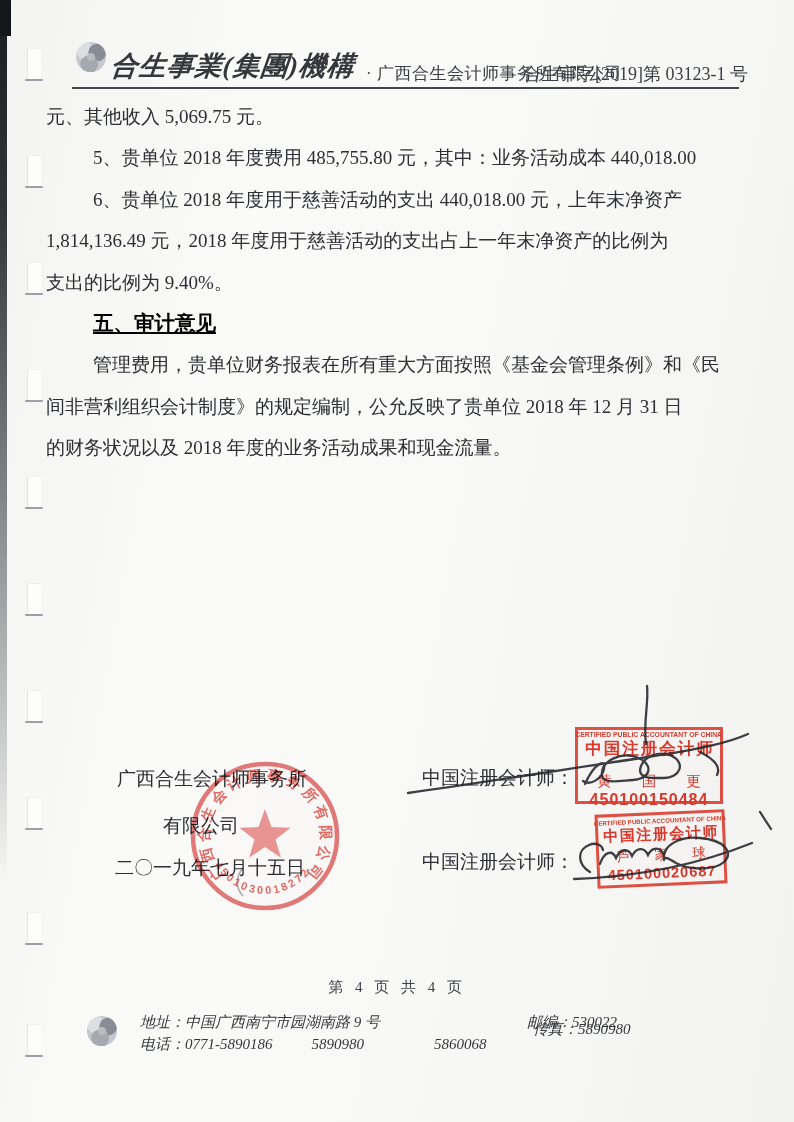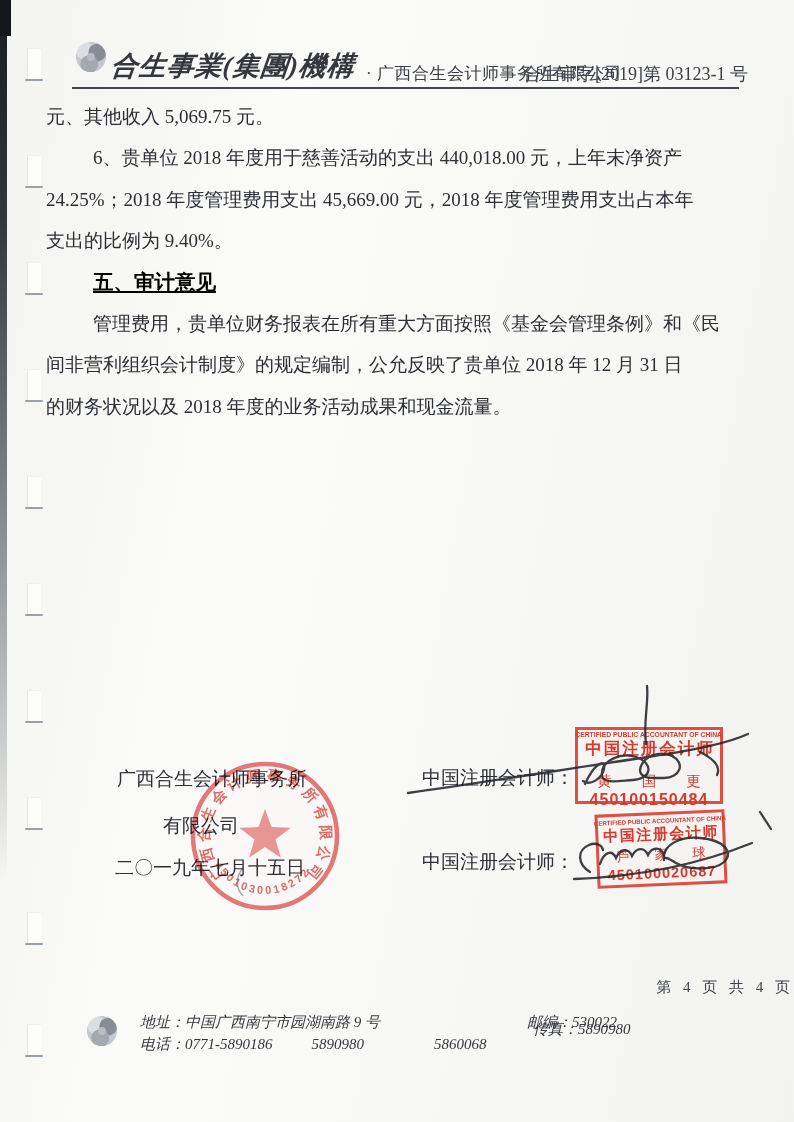--- a/index.html
+++ b/index.html
@@ -49,21 +49,21 @@
   .stamp1 .l3{font-size:14.5px;letter-spacing:30px;margin-right:-30px;margin-top:12px;}
   .stamp1 .l4{font-size:16px;letter-spacing:1px;}
   .stamp2{left:596px;top:812px;width:130px;height:74px;transform:rotate(-2.5deg);}
   .stamp2 .l1{font-size:6.3px;}
   .stamp2 .l2{font-size:15px;letter-spacing:1.5px;margin-right:-1.5px;}
   .stamp2 .l3{font-size:13.5px;letter-spacing:24px;margin-right:-24px;}
   .stamp2 .l4{font-size:14.5px;letter-spacing:1px;}
   
   .sig-overlay{left:0;top:0;width:794px;height:1122px;pointer-events:none;}
   
-  .page-info{left:0;top:978px;width:794px;text-align:right;font-size:15px;
+  .page-info{left:0;top:978px;width:794px;text-align:center;font-size:15px;
     letter-spacing:4px;color:#3e4249;}
   .ftr-line{font-size:15px;color:#34363c;white-space:nowrap;font-style:italic;}
   .ftr-logo{left:86px;top:1015px;width:32px;height:32px;}
   .gap1{display:inline-block;width:39px;}
   .gap2{display:inline-block;width:70px;}
 </style>
 </head>
 <body>
 
 <div class="abs scan-edge"></div>
@@ -95,22 +95,23 @@
     </g>
   </svg>
 </div>
 <div class="abs hdr-callig">合生事業(集團)機構</div>
 <div class="abs hdr-firm"><span>·</span> <span>广西合生会计师事务所有限公司</span></div>
 <div class="abs hdr-ref">合生审字[2019]第 03123-1 号</div>
 <div class="abs hdr-rule"></div>
 
 <div class="abs doc-body">
   <div>元、其他收入 5,069.75 元。</div>
+  <div class="indent">5、贵单位 2018 年度费用 485,755.80 元，其中：业务活动成本 440,018.00</div>
   <div class="indent">6、贵单位 2018 年度用于慈善活动的支出 440,018.00 元，上年末净资产</div>
-  <div>24.25%；2018 年度管理费用支出 45,669.00 元，2018 年度管理费用支出占本年</div>
+  <div>1,814,136.49 元，2018 年度用于慈善活动的支出占上一年末净资产的比例为</div>
   <div>支出的比例为 9.40%。</div>
   <div class="indent heading">五、审计意见</div>
   <div class="indent">管理费用，贵单位财务报表在所有重大方面按照《基金会管理条例》和《民</div>
   <div>间非营利组织会计制度》的规定编制，公允反映了贵单位 2018 年 12 月 31 日</div>
   <div>的财务状况以及 2018 年度的业务活动成果和现金流量。</div>
 </div>
 
 <div class="abs sig-text" style="left:117px;top:766px">广西合生会计师事务所</div>
 <div class="abs sig-text" style="left:163px;top:813px">有限公司</div>
 <div class="abs sig-text" style="left:115px;top:855px">二〇一九年七月十五日</div>

